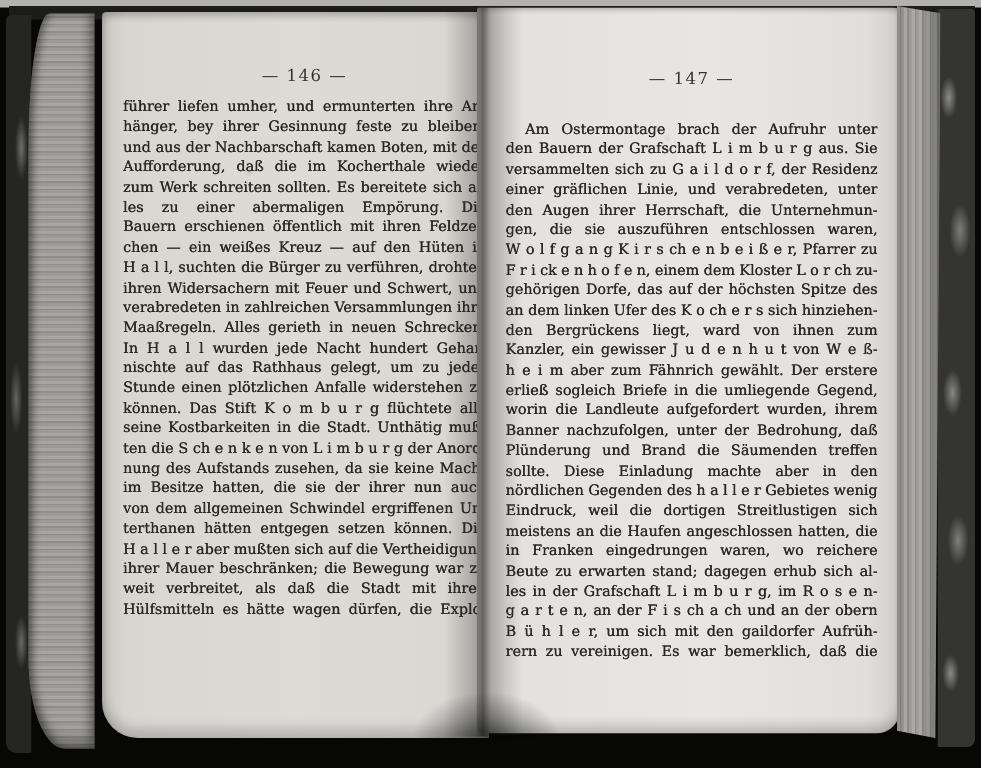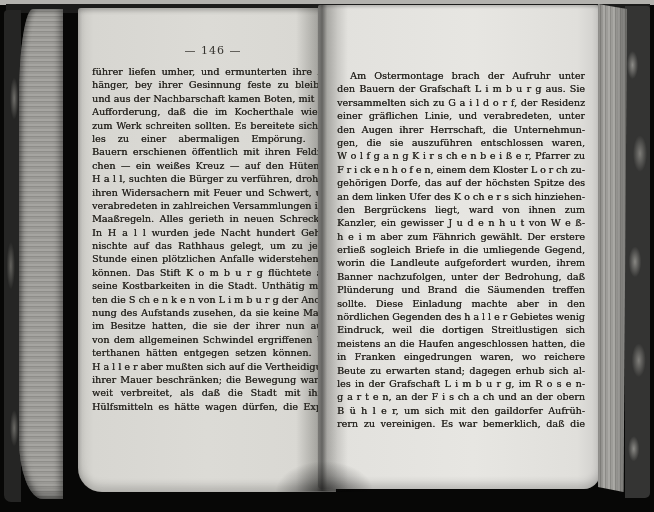--- a/index.html
+++ b/index.html
@@ -21,21 +21,21 @@
       #252524;
   }
   .stack-left{
     position:absolute;left:19px;top:9px;width:44px;height:490px;
     border-radius:14px 0 0 24px / 90px 0 0 60px;
     background:repeating-linear-gradient(180deg,#a6a5a1 0px,#a6a5a1 2px,#8e8d89 2px,#8e8d89 3px,#9b9a96 3px,#9b9a96 5px);
     box-shadow:inset -4px 0 6px rgba(0,0,0,0.28), inset 3px 0 5px rgba(0,0,0,0.35), inset 0 -8px 8px rgba(0,0,0,0.25);
   }
   .page{position:absolute;overflow:hidden;}
   .page.left{
-    left:78px;top:8px;width:258px;height:484px;
+    left:68px;top:8px;width:258px;height:484px;
     border-radius:3px 0 0 24px;
     background:
       radial-gradient(circle 5px at 38% 22%, rgba(90,88,80,0.15), rgba(90,88,80,0) 70%),
       radial-gradient(circle 4px at 70% 64%, rgba(90,88,80,0.12), rgba(90,88,80,0) 70%),
       radial-gradient(circle 4px at 25% 80%, rgba(90,88,80,0.10), rgba(90,88,80,0) 70%),
       linear-gradient(90deg,#c8c7c2 0%,#d7d6d1 6%,#dcdbd6 50%,#d8d7d2 100%);
     box-shadow:inset 0 3px 4px rgba(0,0,0,0.22), inset 0 -6px 8px rgba(0,0,0,0.18);
   }
   .page.right{
     left:318px;top:5px;width:282px;height:484px;
@@ -75,21 +75,21 @@
 
   .header{
     position:absolute;text-align:center;
     font-size:11px;letter-spacing:1px;color:#36342f;
   }
   .page.left  .header{left:14px;top:36px;width:242px;}
   .page.right .header{left:19px;top:41px;width:248px;}
 
   .text{position:absolute;overflow:hidden;color:#2b2924;}
   .page.left  .text{left:14px;top:57px;width:242px;}
-  .page.right .text{left:19px;top:64px;width:248px;}
+  .page.right .text{left:19px;top:75px;width:248px;}
 
   .tline{
     height:13.4px;line-height:13.4px;font-size:9.6px;
     text-align:justify;text-align-last:justify;
     word-spacing:-0.5px;white-space:nowrap;overflow:hidden;
     text-shadow:0.2px 0 0 currentColor;
   }
   .tline.flush{text-align-last:left;}
   .tline.indent{text-indent:13px;}
 </style>
@@ -129,20 +129,21 @@
         <div class="tline">von dem allgemeinen Schwindel ergriffenen Un-</div>
         <div class="tline">terthanen hätten entgegen setzen können. Die</div>
         <div class="tline">H a l l e r aber mußten sich auf die Vertheidigung</div>
         <div class="tline">ihrer Mauer beschränken; die Bewegung war zu</div>
         <div class="tline">weit verbreitet, als daß die Stadt mit ihren</div>
         <div class="tline">Hülfsmitteln es hätte wagen dürfen, die Explo-</div>
       </div>
   </div>
 
   <div class="page right">
+    <div class="header">— 147 —</div>
     <div class="text">
         <div class="tline indent">Am Ostermontage brach der Aufruhr unter</div>
         <div class="tline">den Bauern der Grafschaft L i m b u r g aus. Sie</div>
         <div class="tline">versammelten sich zu G a i l d o r f, der Residenz</div>
         <div class="tline">einer gräflichen Linie, und verabredeten, unter</div>
         <div class="tline">den Augen ihrer Herrschaft, die Unternehmun-</div>
         <div class="tline">gen, die sie auszuführen entschlossen waren,</div>
         <div class="tline">W o l f g a n g K i r s ch e n b e i ß e r, Pfarrer zu</div>
         <div class="tline">F r i ck e n h o f e n, einem dem Kloster L o r ch zu-</div>
         <div class="tline">gehörigen Dorfe, das auf der höchsten Spitze des</div>

